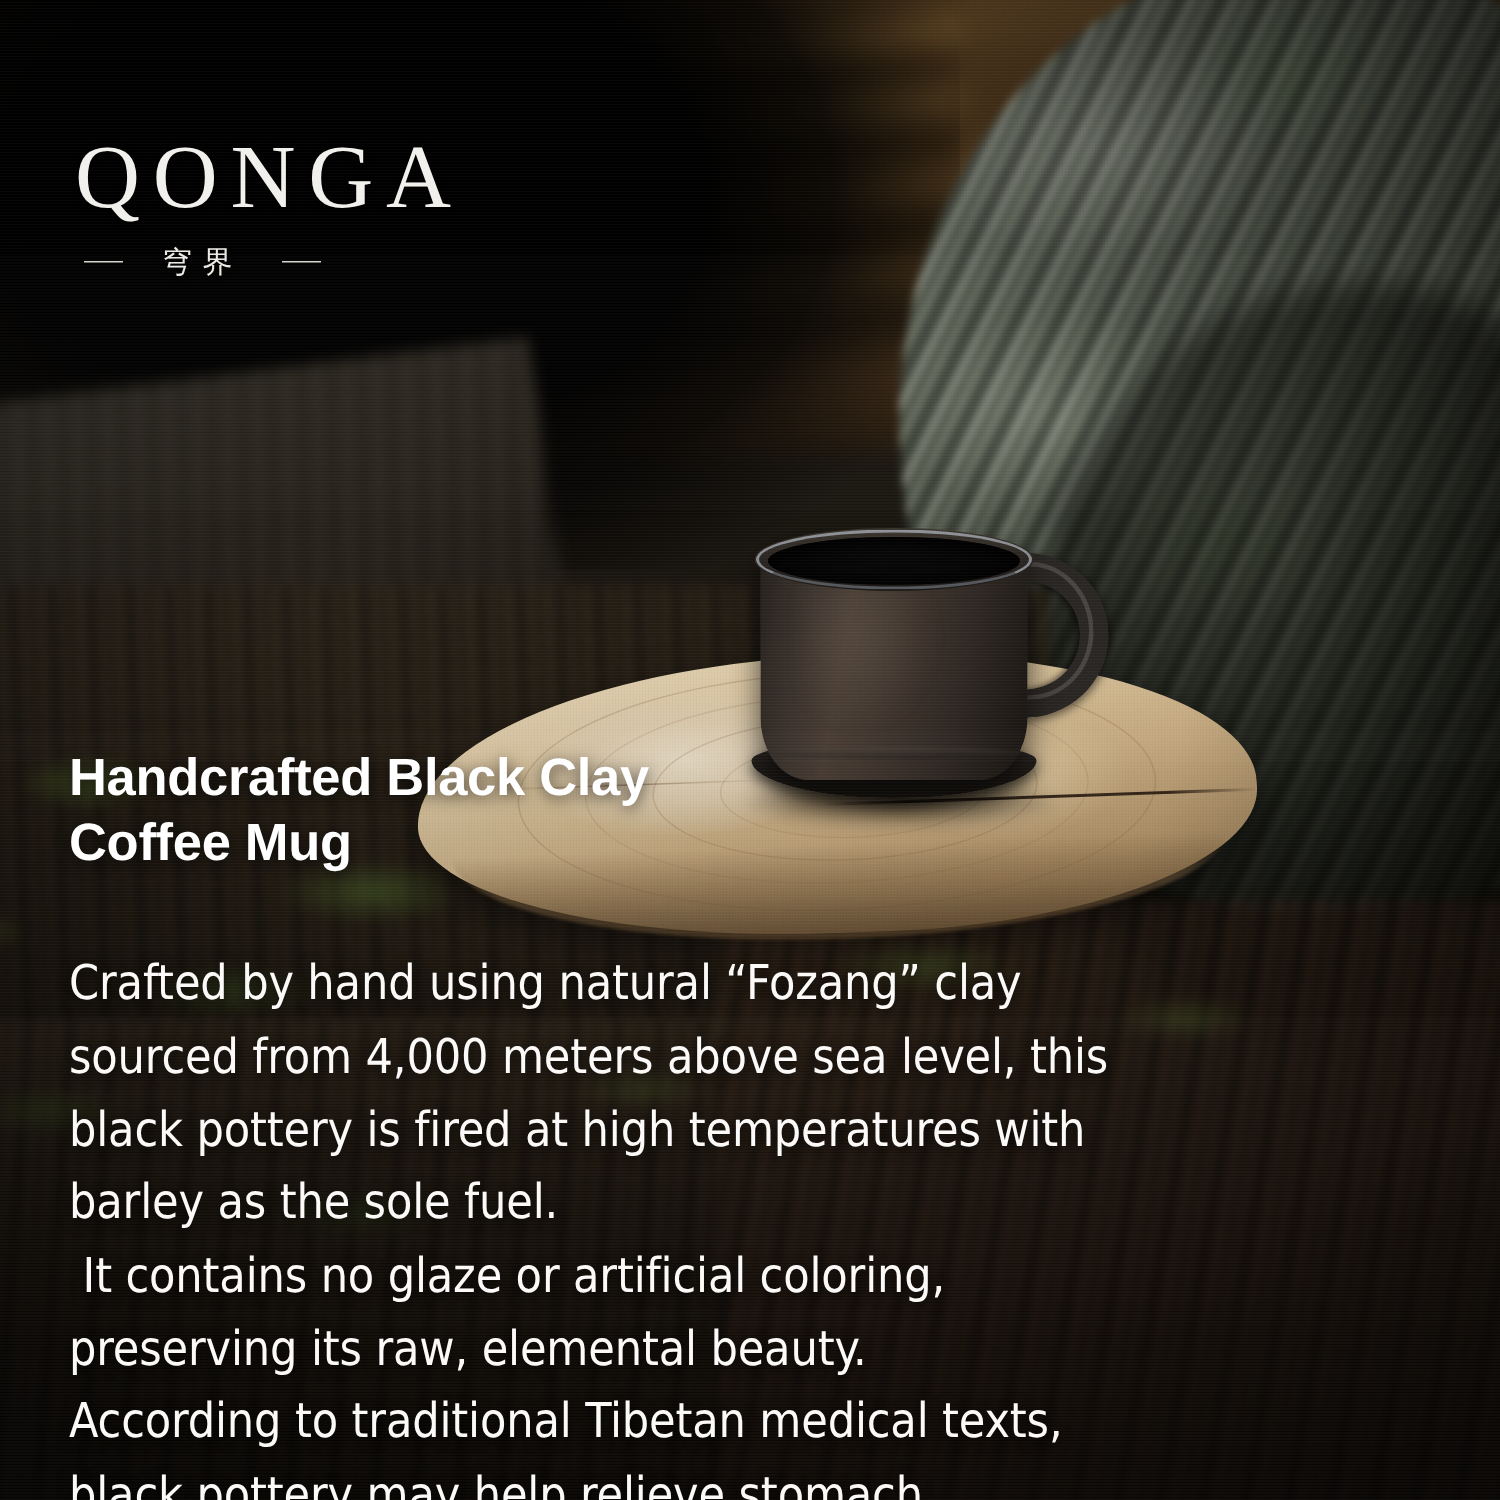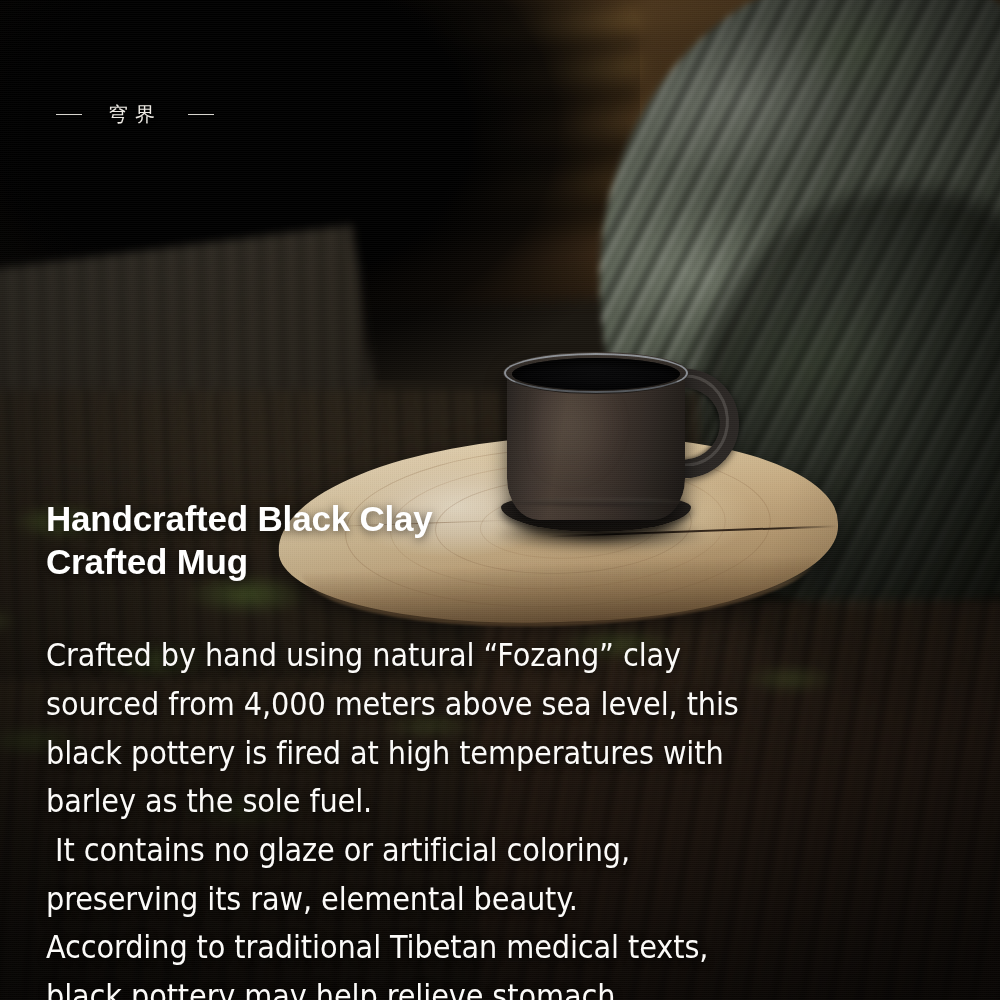--- a/index.html
+++ b/index.html
@@ -345,31 +345,32 @@
       <div class="mug-inner"></div>
       <div class="mug-rim-hl"></div>
     </div>
 
     <div class="vignette"></div>
     <div class="text-scrim"></div>
     <div class="grain"></div>
   </div>
 
   <div class="logo">
+    <div class="logo-word">QONGA</div>
     <div class="logo-sub">
       <span class="logo-dash"></span>
       <span class="logo-cn">穹界</span>
       <span class="logo-dash"></span>
     </div>
   </div>
 
   <div class="copy">
     <h1 class="headline">
       <span>Handcrafted Black Clay</span><br>
-      <span>Crafted Mug</span>
+      <span>Coffee Mug</span>
     </h1>
     <div class="body">
       <p>Crafted by hand using natural “Fozang” clay sourced from 4,000 meters above sea level, this black pottery is fired at high temperatures with barley as the sole fuel.</p>
       <p> It contains no glaze or artificial coloring, preserving its raw, elemental beauty.</p>
       <p>According to traditional Tibetan medical texts, black pottery may help relieve stomach ailments and eliminate internal toxins, offering both aesthetic and functional value.</p>
     </div>
   </div>
 
 </div>
 

